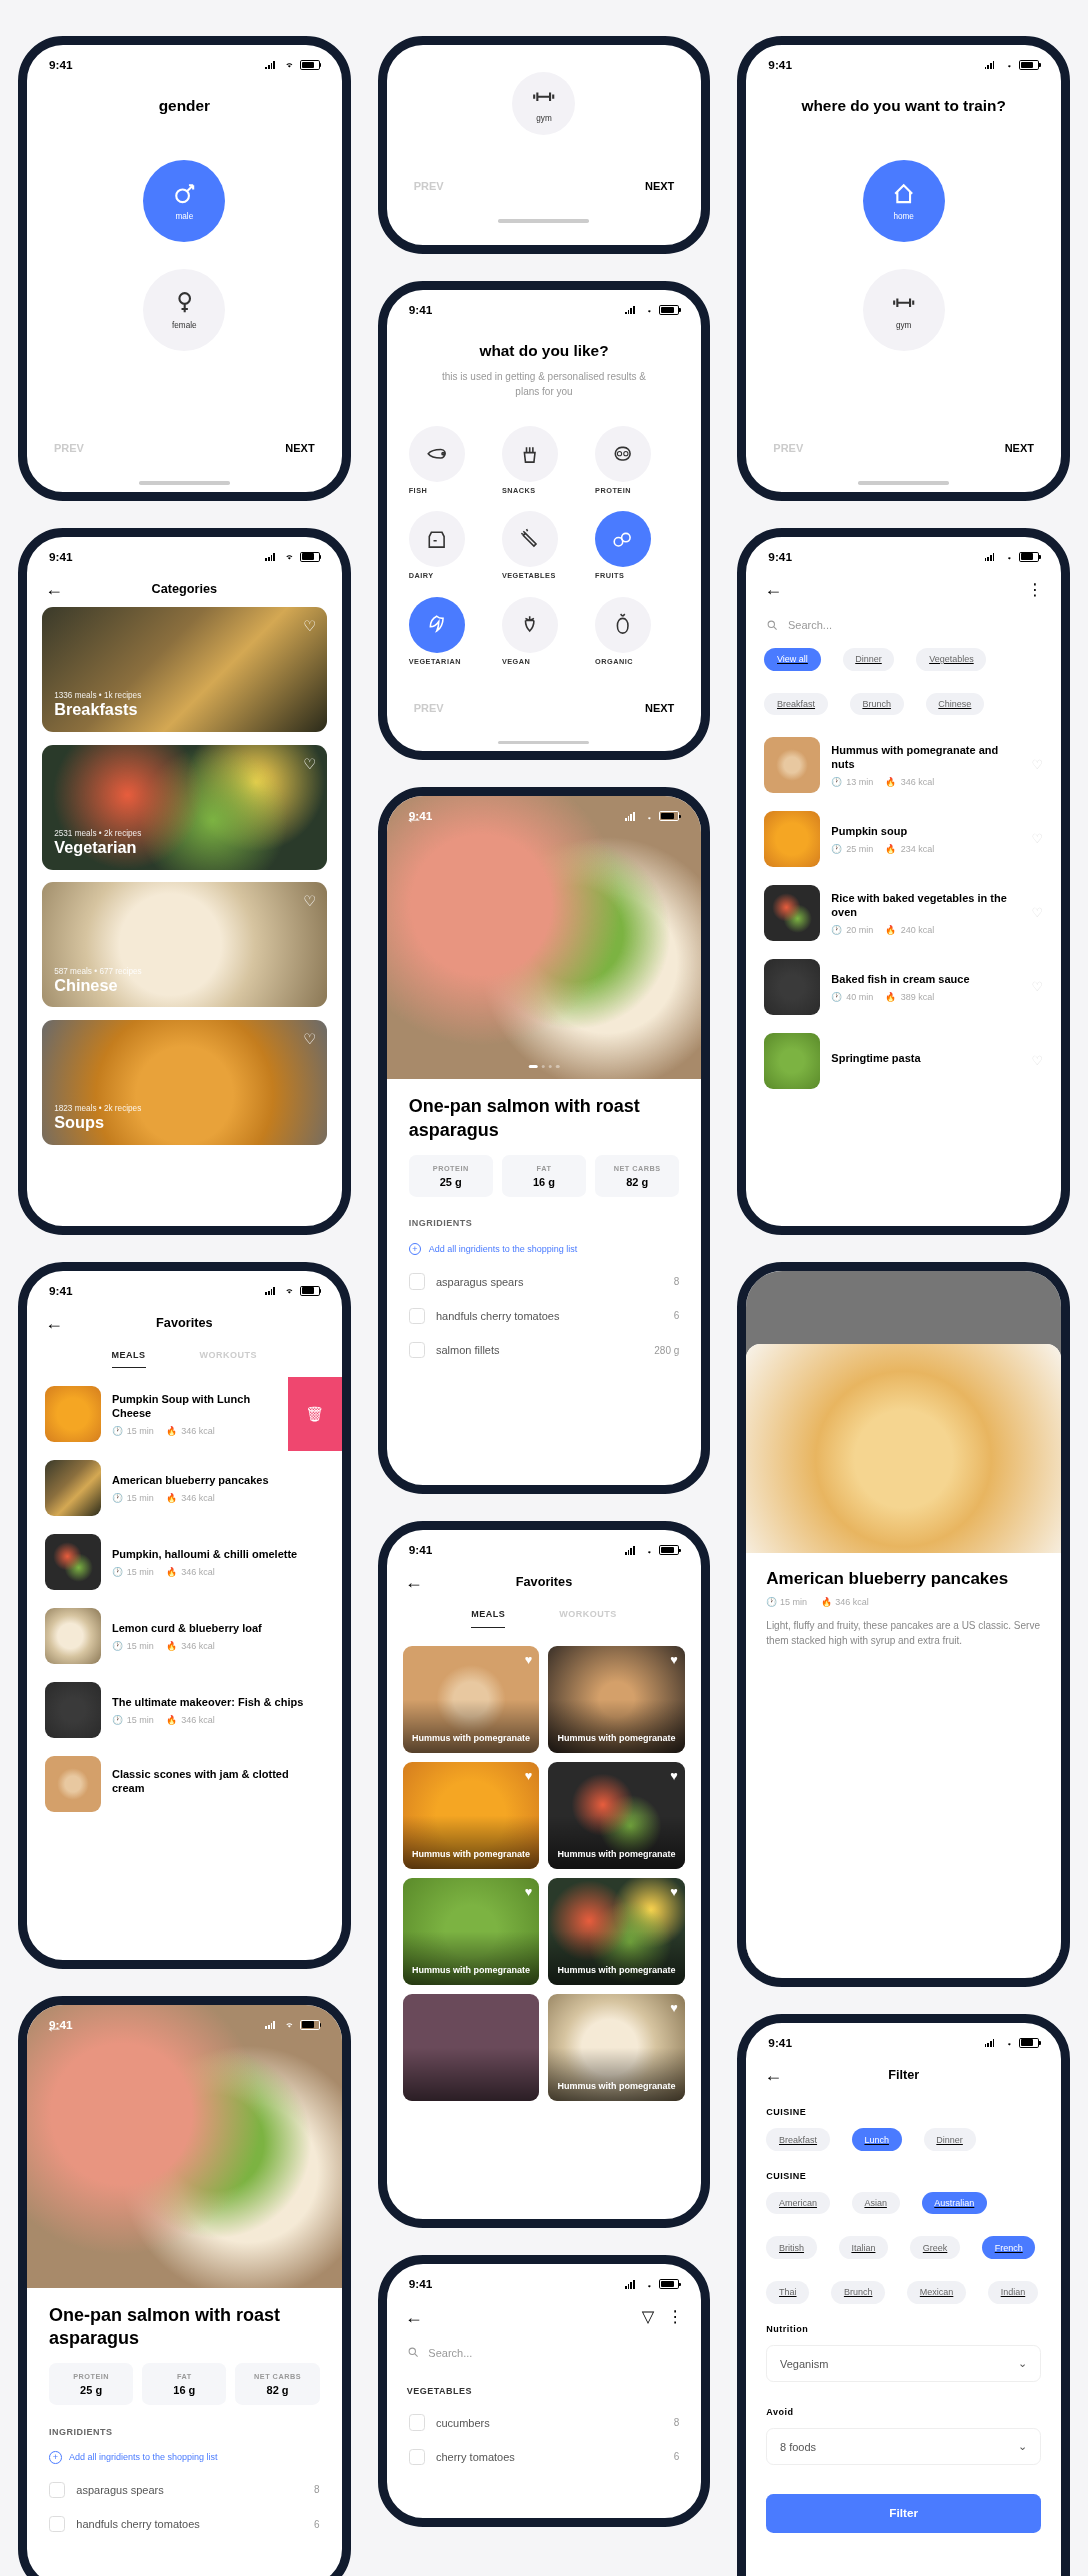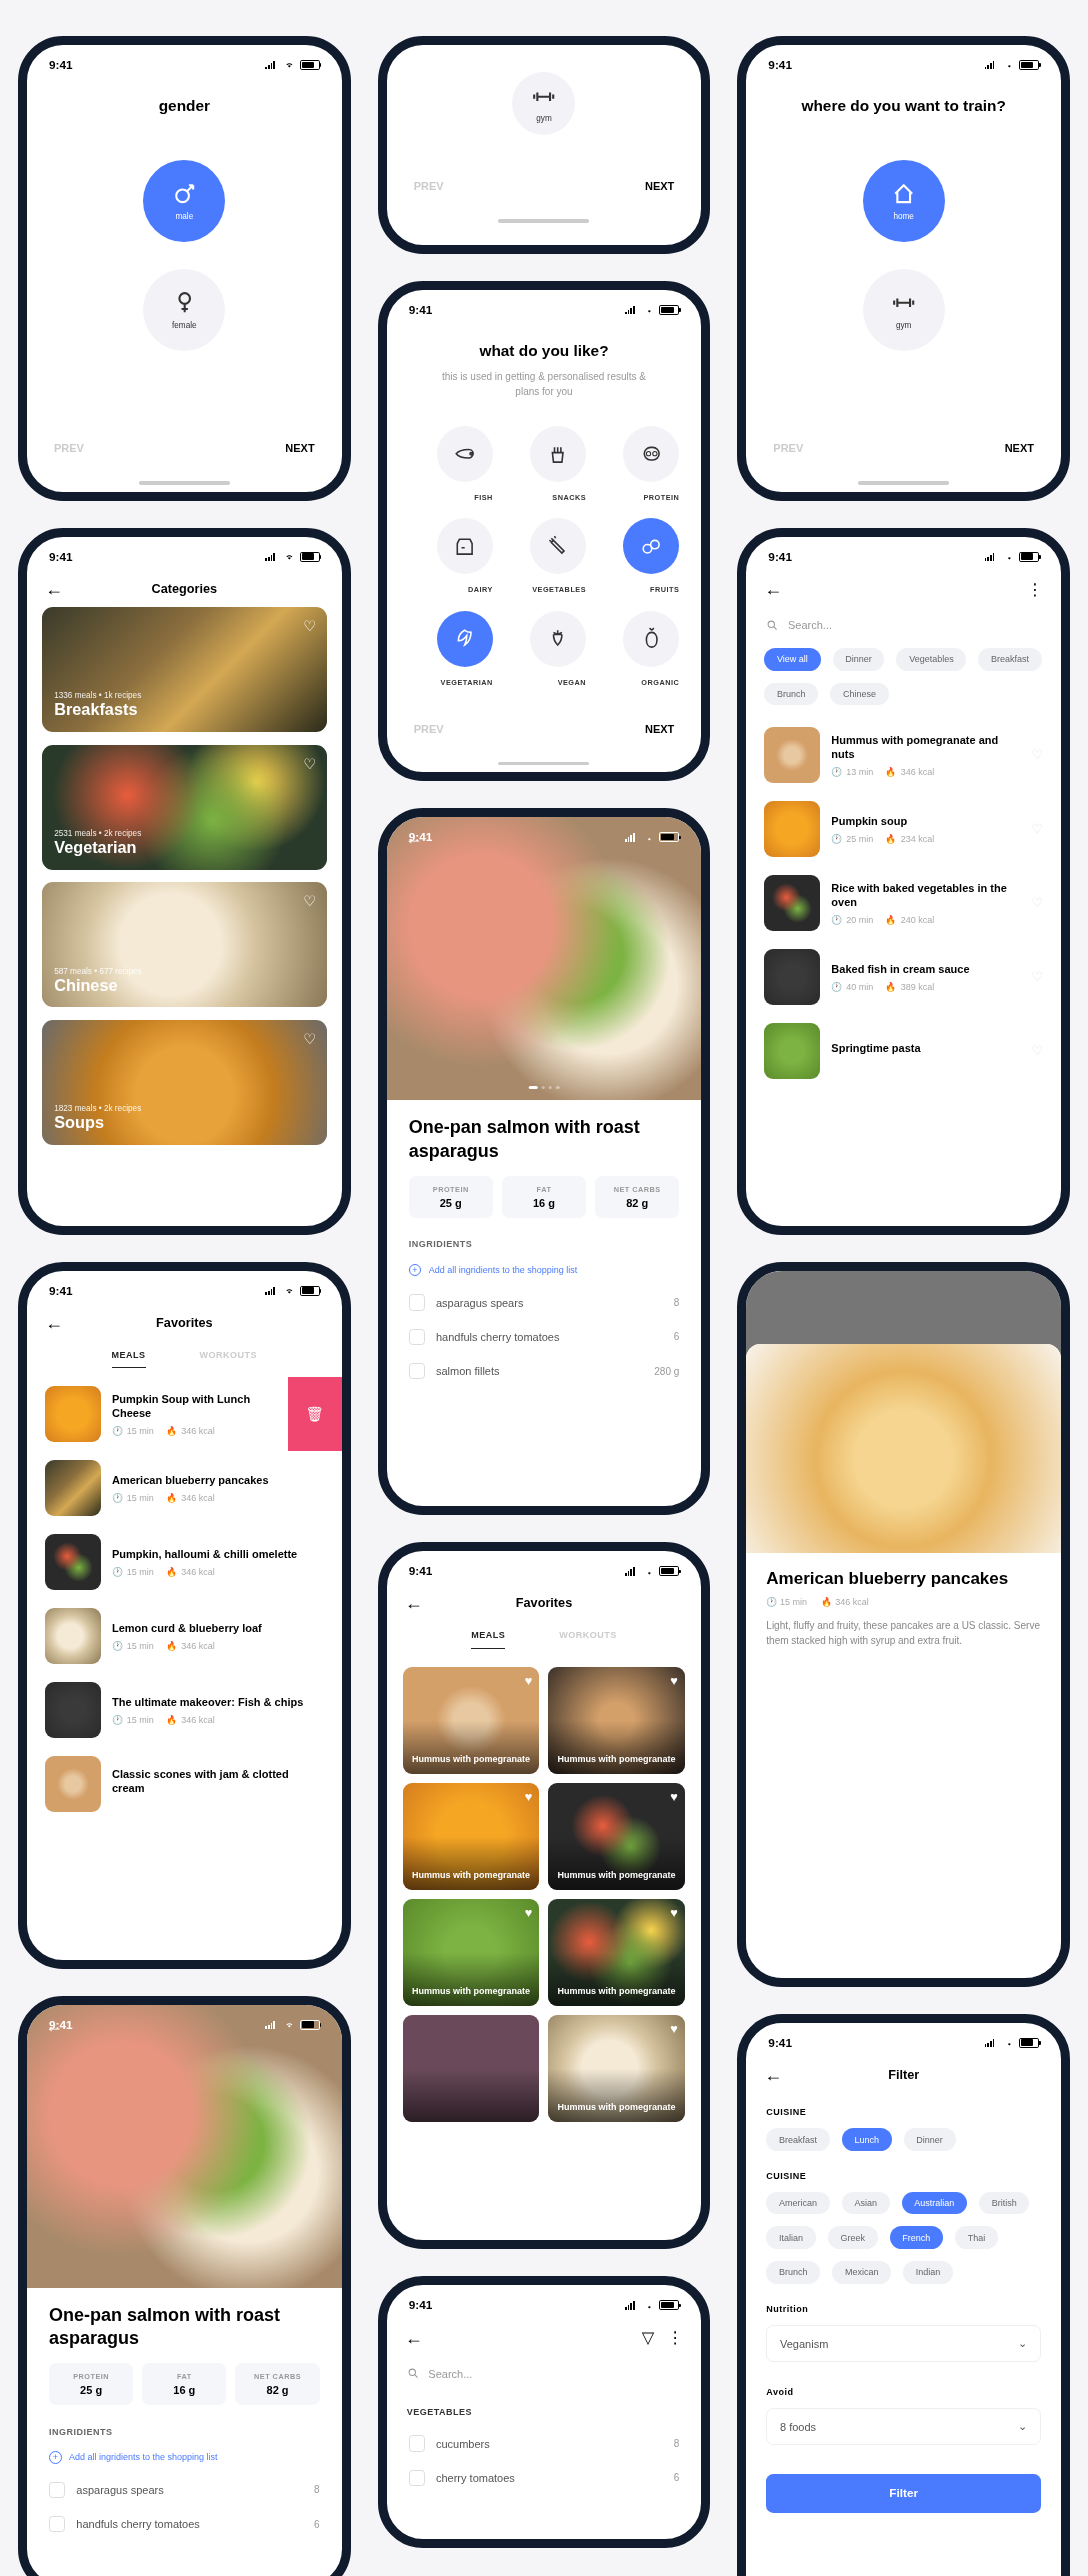--- a/index.html
+++ b/index.html
@@ -30,36 +30,36 @@
 .circle-opt.sel { background: #4a7bff; color: #fff; }
 .circle-opt.unsel { background: #f3f2f6; color: #333; }
 .circle-opt .lbl { font-size: 8.2px; font-weight: 500; }
 .circle-opt svg { width: 25.4px; height: 25.4px; }
 
 .prev-next { display: flex; justify-content: space-between; padding: 18px 27px 27px; font-size: 11px; font-weight: 600; }
 .prev-next .prev { color: #ccc; }
 .home-ind { height: 3.6px; width: 91px; background: #ccc; border-radius: 1.8px; margin: 0 auto 7.3px; }
 
 .icon-grid { display: grid; grid-template-columns: repeat(3, 1fr); gap: 16.3px 9px; padding: 9px 22px 18px; }
-.icon-cell { display: flex; flex-direction: column; align-items: flex-end; gap: 11px; }
+.icon-cell { display: flex; flex-direction: column; align-items: flex-start; gap: 4px; }
 .icon-circle { width: 56px; height: 56px; border-radius: 50%; background: #f3f2f6; display: flex; align-items: center; justify-content: center; cursor: pointer; }
 .icon-circle.sel { background: #4a7bff; }
 .icon-circle svg { width: 25.4px; height: 25.4px; }
 .icon-cell .lbl { font-size: 7.3px; font-weight: 600; letter-spacing: 0.5px; color: #333; }
 
 .cat-list { padding: 0 14.5px; display: flex; flex-direction: column; gap: 12.7px; }
 .cat-card { height: 125px; border-radius: 11px; position: relative; overflow: hidden; background-size: cover; background-position: center; padding: 12.7px; display: flex; flex-direction: column; justify-content: flex-end; color: #fff; }
 .cat-card .heart { position: absolute; top: 11px; right: 11px; font-size: 14.5px; }
 .cat-meta { font-size: 8.2px; opacity: 0.9; }
 .cat-title { font-size: 16.3px; font-weight: 700; }
 
 .search-row { display: flex; align-items: center; gap: 9px; padding: 11px 20px; color: #999; font-size: 11px; }
 .search-icon { width: 12.7px; height: 12.7px; }
 
-.chip-row { display: flex; flex-wrap: wrap; gap: 12px; padding: 5.4px 18px 12.7px; }
+.chip-row { display: flex; flex-wrap: wrap; gap: 22px; padding: 5.4px 18px 12.7px; text-decoration: underline; }
 .chip { padding: 6.3px 12.7px; border-radius: 12.7px; background: #f0f1f5; font-size: 9px; color: #666; cursor: pointer; }
 .chip.sel { background: #4a7bff; color: #fff; }
 
 .recipe-list { padding: 0 18px; display: flex; flex-direction: column; }
 .recipe-row { display: flex; gap: 11px; padding: 9px 0; align-items: center; }
 .recipe-img { width: 56px; height: 56px; border-radius: 9px; background-size: cover; background-position: center; flex-shrink: 0; }
 .recipe-info { flex: 1; }
 .recipe-name { font-size: 11px; font-weight: 600; line-height: 1.3; margin-bottom: 5.4px; }
 .recipe-meta { display: flex; gap: 12.7px; font-size: 9px; color: #aaa; }
 .recipe-meta span { display: flex; align-items: center; gap: 3.6px; }

